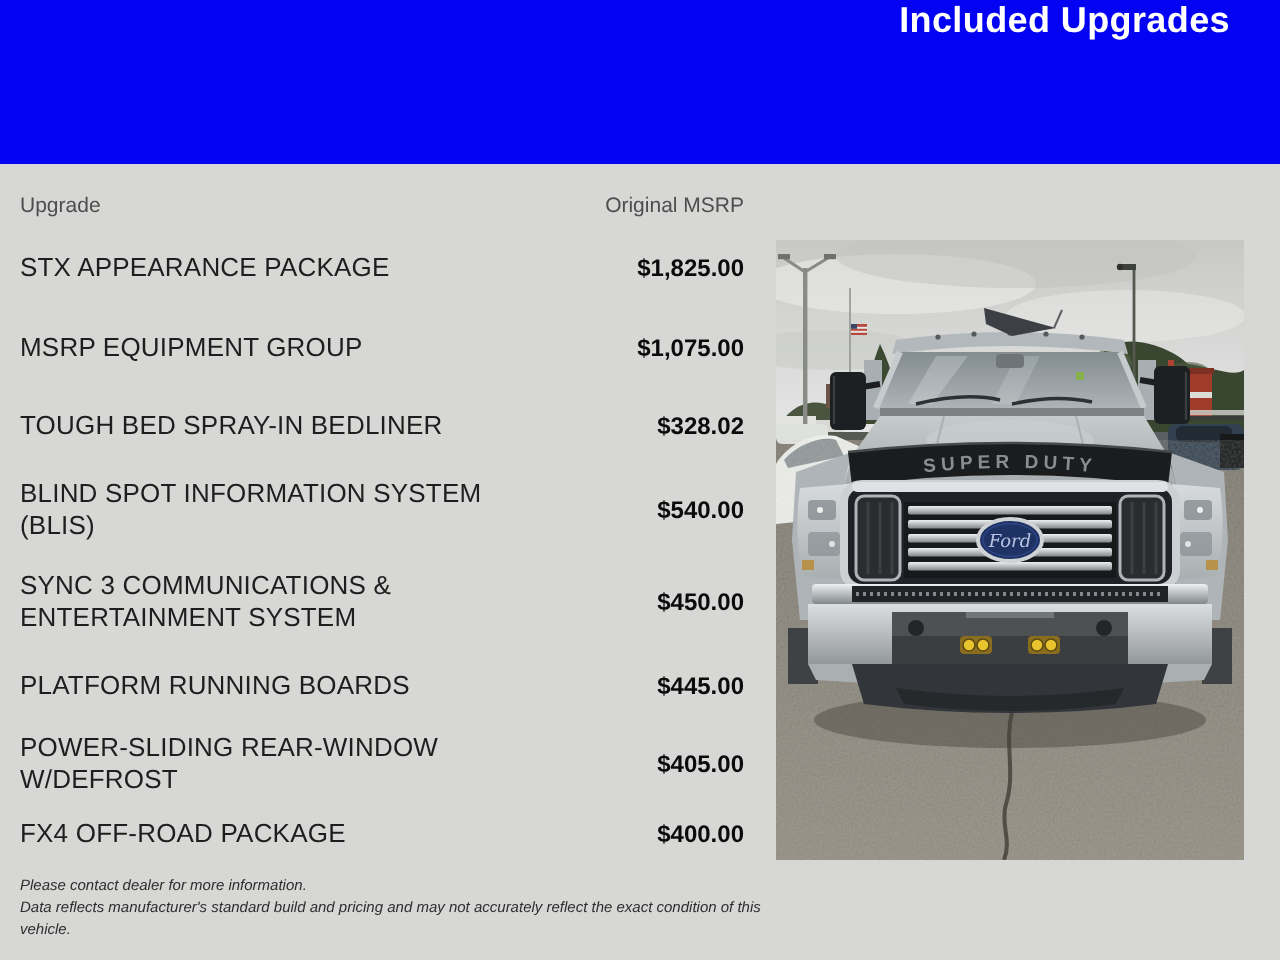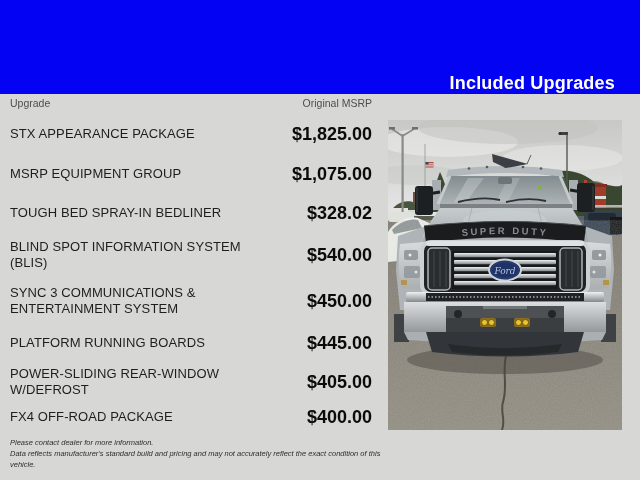--- a/index.html
+++ b/index.html
@@ -2,35 +2,35 @@
 <html><head>
 <meta charset="utf-8">
 <style>
   html,body{margin:0;padding:0;}
   body{
     width:640px;height:480px;position:relative;overflow:hidden;
     background:#d7d7d6;
     font-family:"Liberation Sans","DejaVu Sans",sans-serif;
   }
   .banner{
-    position:absolute;top:0;left:0;width:640px;height:94px;
+    position:absolute;top:0;left:0;width:640px;height:82px;
     background:#0402f2;
-    display:flex;align-items:flex-end;justify-content:flex-end;
+    display:flex;align-items:flex-start;justify-content:flex-end;
     padding-right:25px;box-sizing:border-box;
   }
   .banner-title{color:#ffffff;font-size:18px;font-weight:bold;letter-spacing:.2px;}
   .col-headers{
     position:absolute;left:10px;top:97px;width:362px;
     display:flex;justify-content:space-between;
     font-size:10.5px;color:#4e4e4e;
   }
   .rows{position:absolute;left:10px;top:114px;width:362px;}
   .row{display:flex;align-items:center;justify-content:space-between;}
   .row .name{width:248px;font-size:13px;color:#1e1e1e;line-height:1.2;letter-spacing:.1px;}
-  .row .price{font-size:18px;font-weight:bold;color:#0b0b0b;text-align:right;white-space:nowrap;}
+  .row .price{font-size:12px;font-weight:bold;color:#0b0b0b;text-align:right;white-space:nowrap;}
   .row:nth-child(1){height:40px}
   .row:nth-child(2){height:40px}
   .row:nth-child(3){height:38px}
   .row:nth-child(4){height:46px}
   .row:nth-child(5){height:46px}
   .row:nth-child(6){height:38px}
   .row:nth-child(7){height:40px}
   .row:nth-child(8){height:30px}
   .disclaimer{
     position:absolute;left:10px;top:438px;width:372px;

